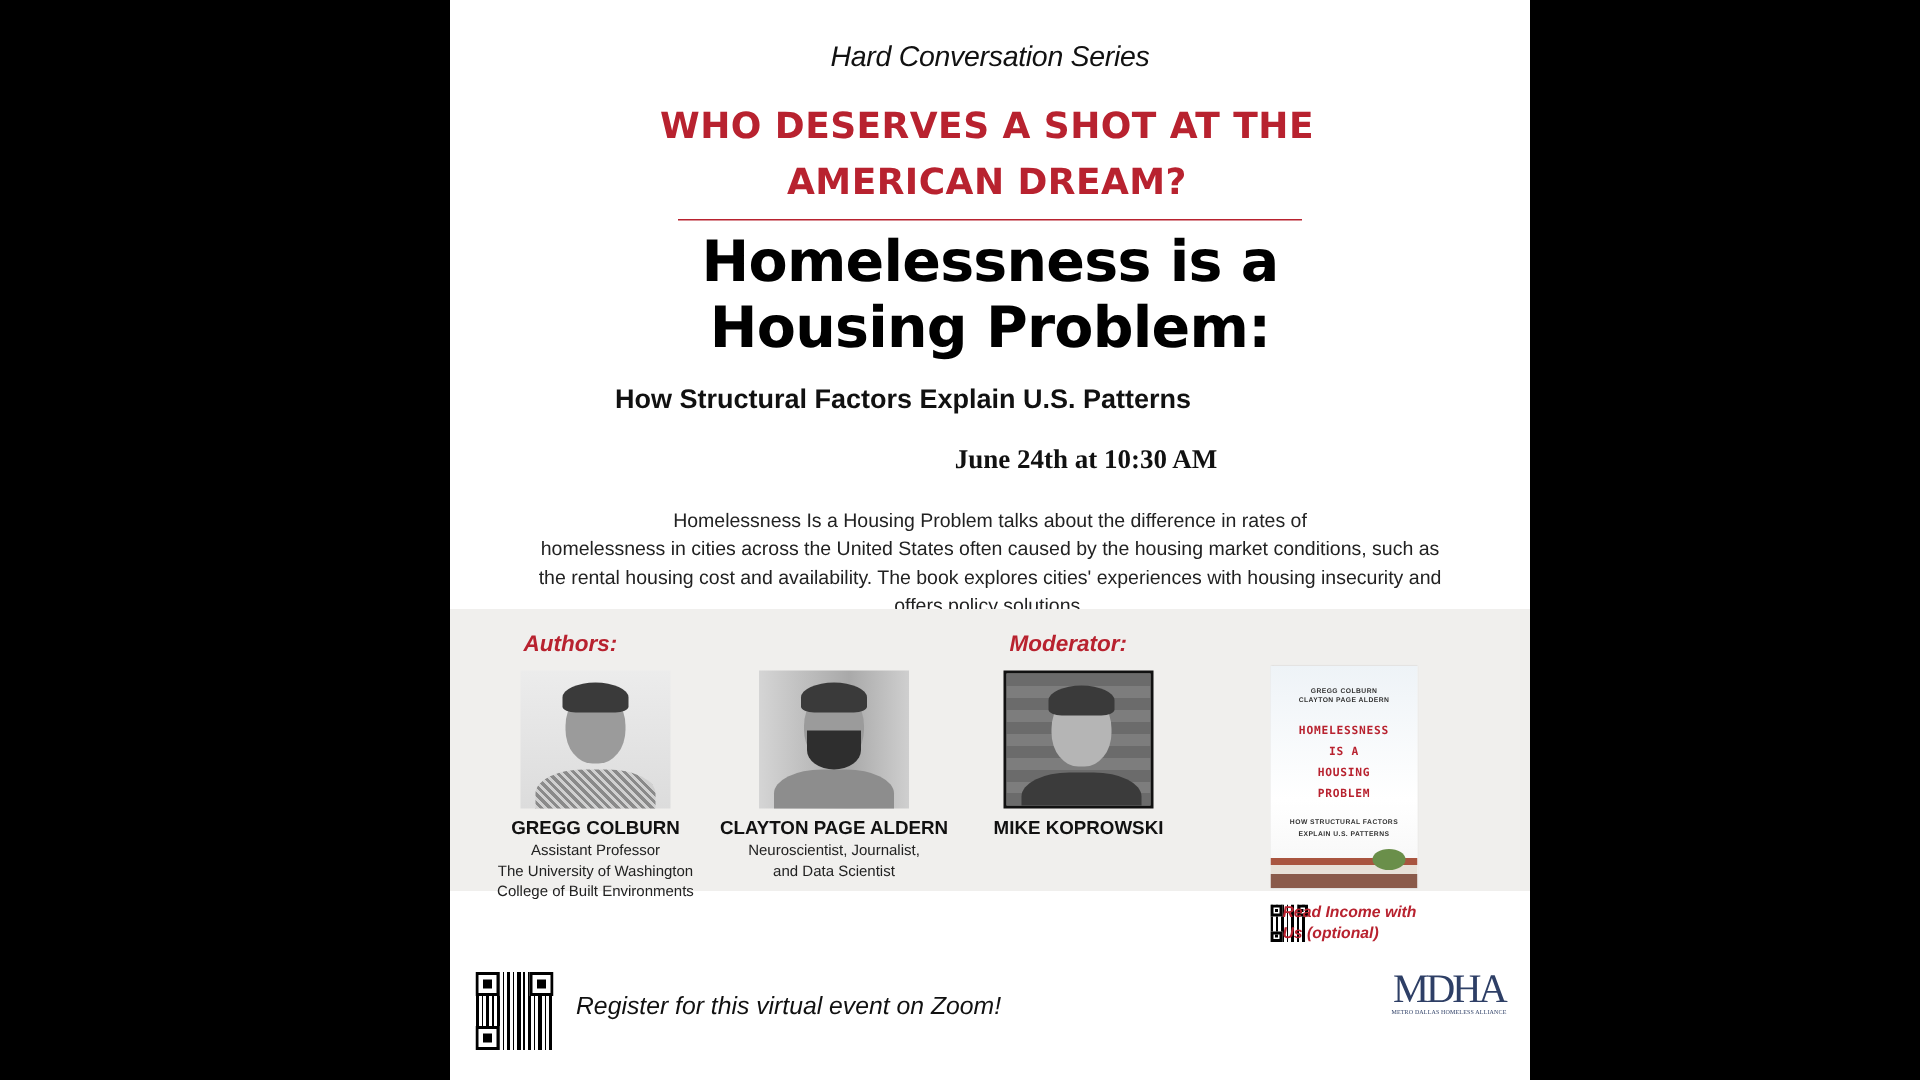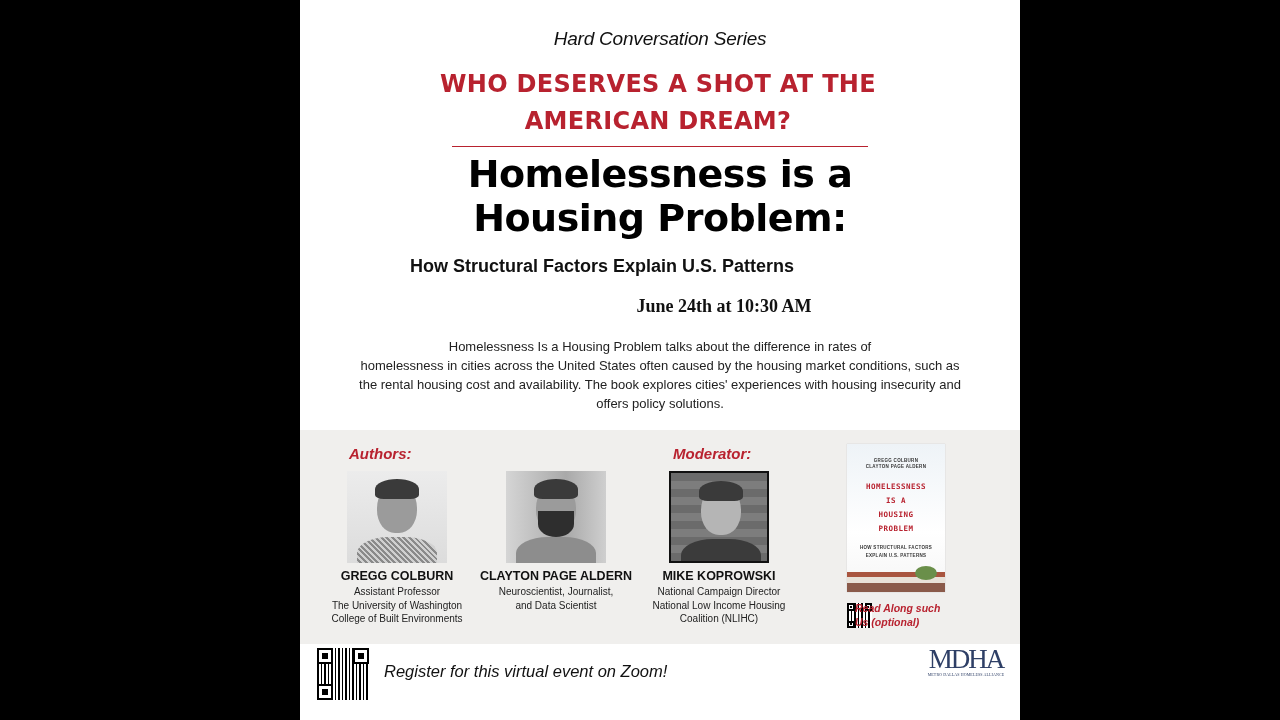--- a/index.html
+++ b/index.html
@@ -37,21 +37,21 @@
     .date {
       position: absolute; top: 296px; left: 0; width: 848px; text-align: center;
       font-weight: bold; font-size: 18px; color: #111; font-family: Liberation Serif, serif;
     }
     .desc {
       position: absolute; top: 337px; left: 30px; width: 660px; text-align: center;
       font-size: 13px; line-height: 19px; color: #222;
     }
 
     .people-band {
-      position: absolute; top: 430px; left: 0; width: 720px; height: 214px;
+      position: absolute; top: 406px; left: 0; width: 720px; height: 188px;
       background: #f0efed;
     }
     .section-label {
       position: absolute; font-weight: bold; font-style: italic;
       color: #b8222f; font-size: 15px;
     }
     .person { position: absolute; width: 170px; text-align: center; }
     .photo {
       width: 100px; height: 92px; margin: 0 auto; position: relative; overflow: hidden;
       background: linear-gradient(180deg, #d8d8d8 0%, #bdbdbd 100%);
@@ -183,25 +183,20 @@
       </div>
     </div>
 
     <div class="person" style="left:334px; top:41px;">
       <div class="photo p3 border">
         <div class="body"></div>
           <div class="head"></div>
           <div class="hair"></div>
       </div>
       <div class="pname">MIKE KOPROWSKI</div>
-      <div class="prole">
-        <div>National Campaign Director</div>
-        <div>National Low Income Housing</div>
-        <div>Coalition (NLIHC)</div>
-      </div>
     </div>
   </div>
 
   <div class="book">
     <div class="authors">
       <div>GREGG COLBURN</div>
       <div>CLAYTON PAGE ALDERN</div>
     </div>
     <div class="btitle">
       <div>HOMELESSNESS</div>
@@ -217,21 +212,21 @@
     <div class="tree"></div>
   </div>
 
   <div class="qr" style="left:547px; top:603px; width:25px; height:25px;">
     <div class="grid"></div>
     <div class="finder f1"></div>
       <div class="finder f2"></div>
       <div class="finder f3"></div>
   </div>
   <div class="read-along">
-    <div>Read Along such</div>
+    <div>Read Income with</div>
     <div>Us (optional)</div>
   </div>
 
   <div class="qr" style="left:17px; top:648px; width:52px; height:52px;">
     <div class="grid"></div>
     <div class="finder f1"></div>
       <div class="finder f2"></div>
       <div class="finder f3"></div>
   </div>
   <div class="register">Register for this virtual event on Zoom!</div>

